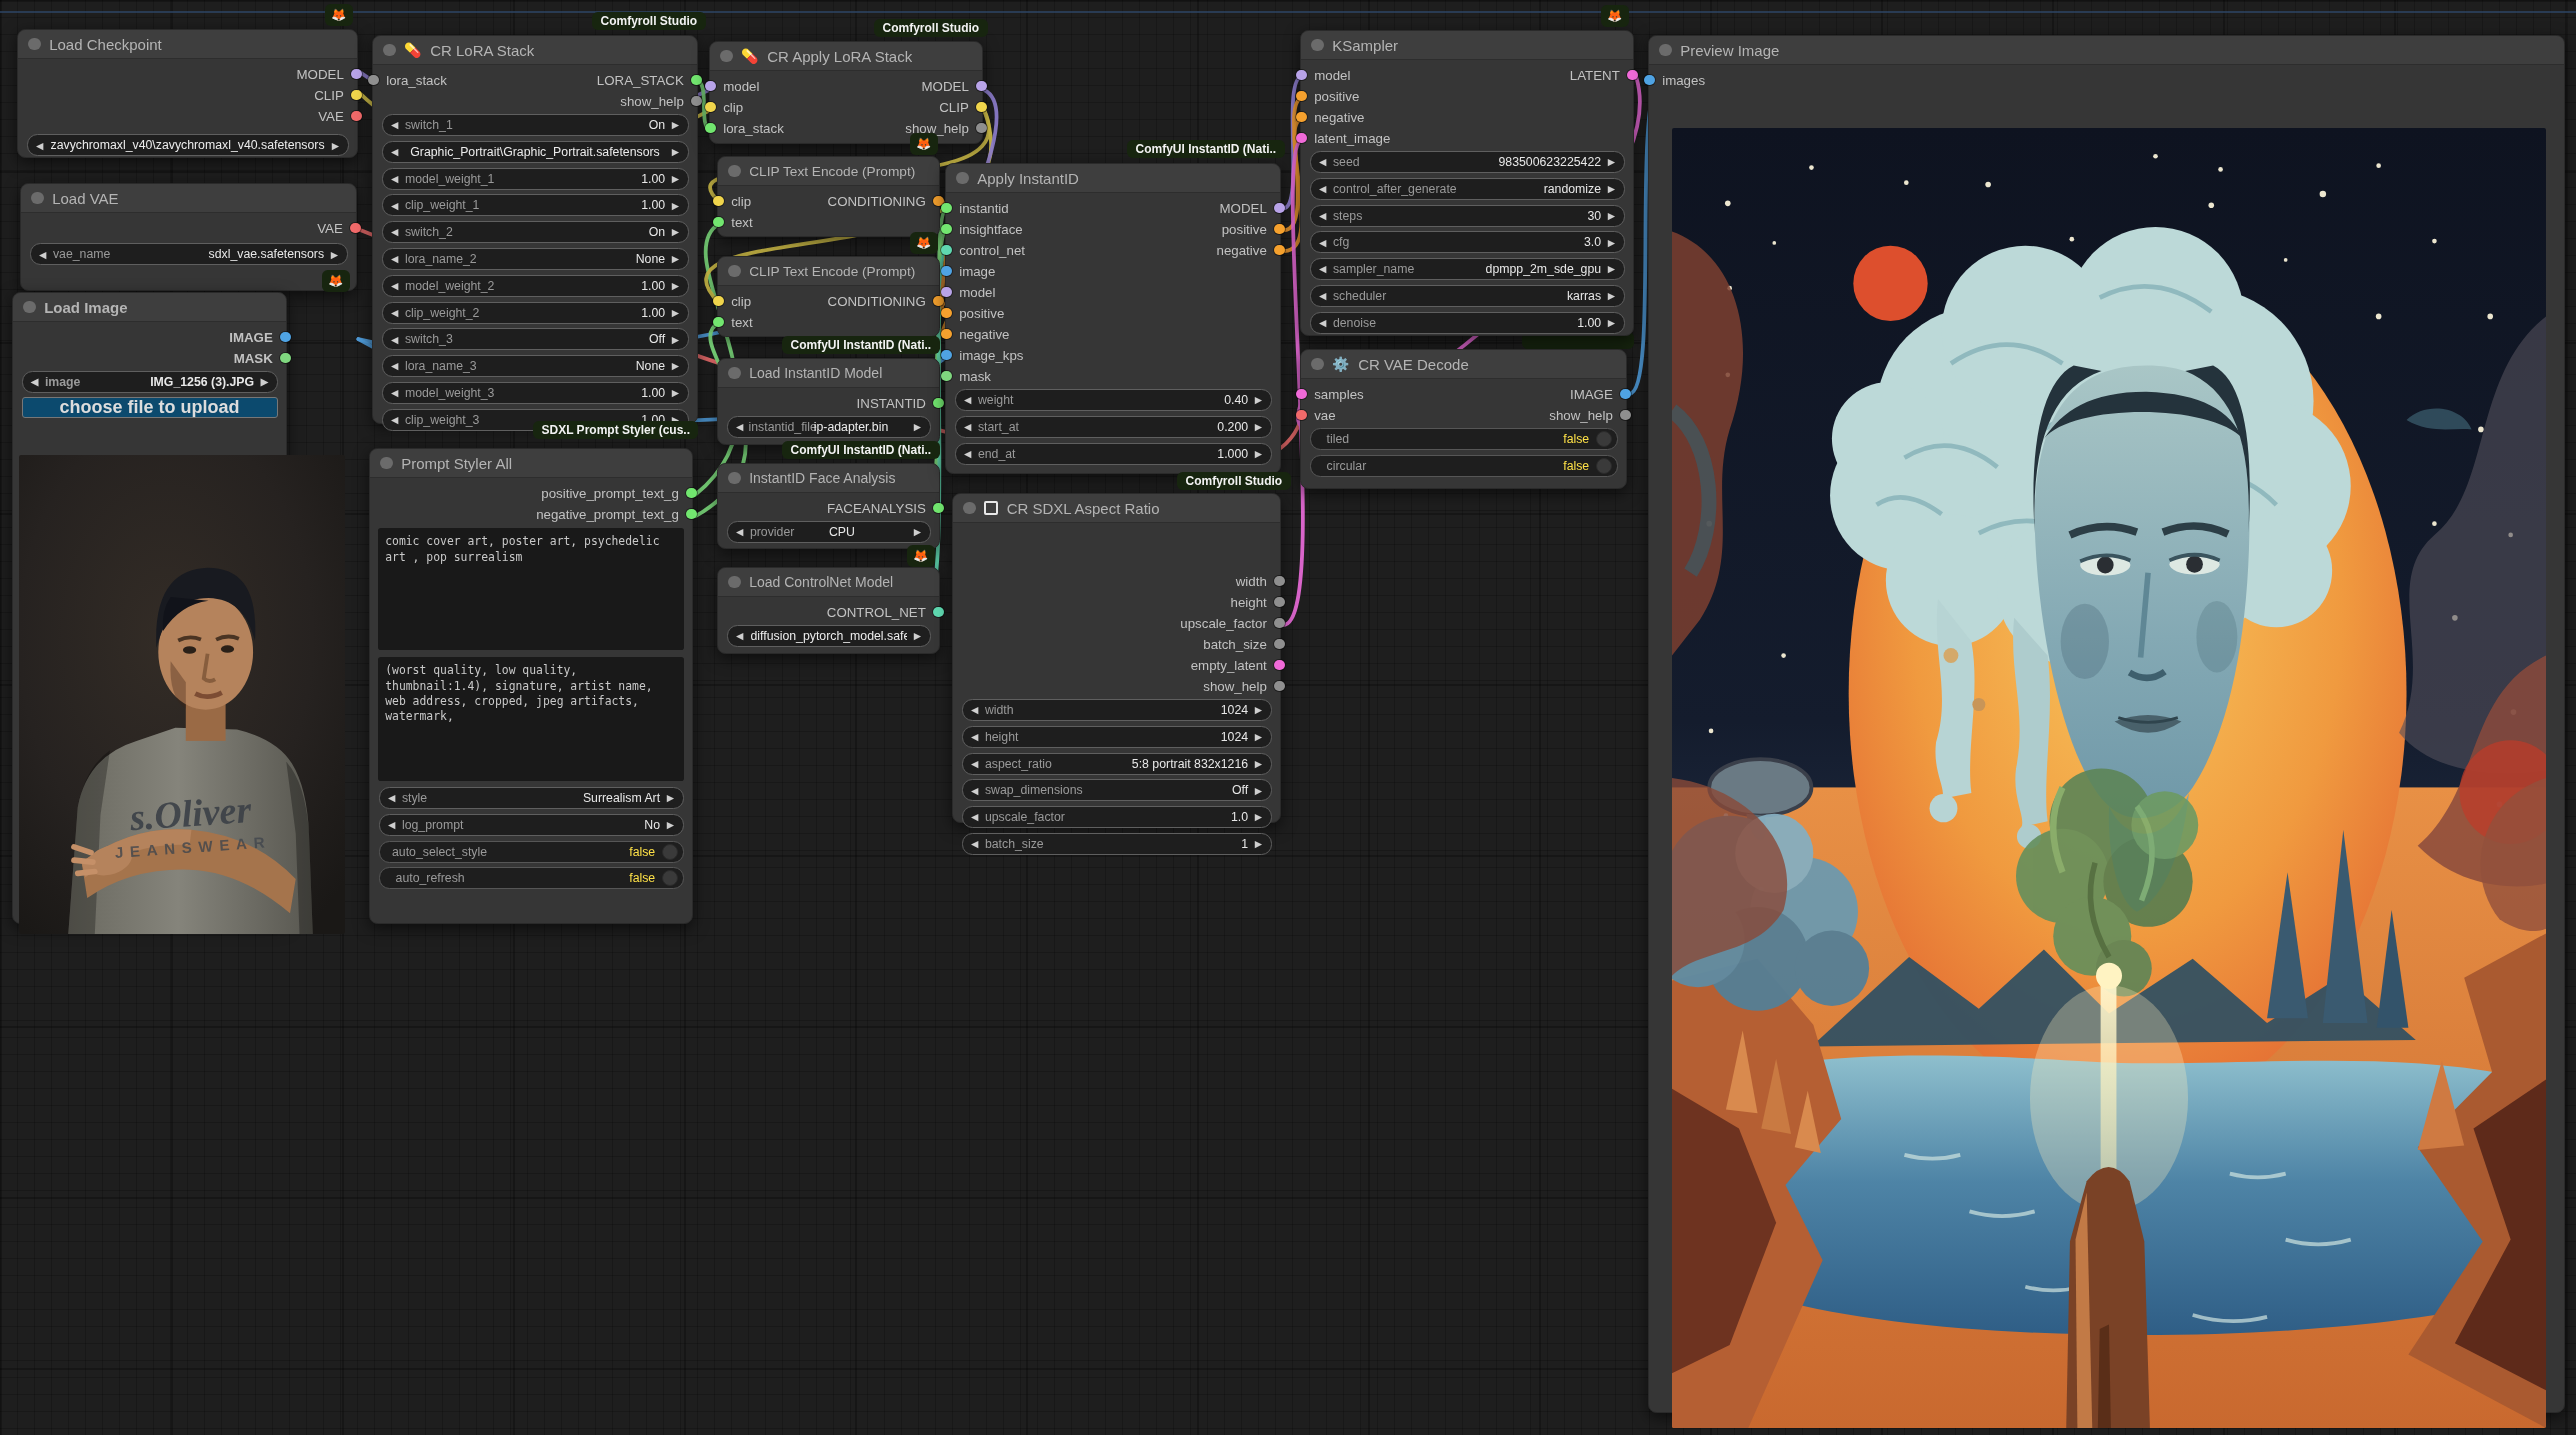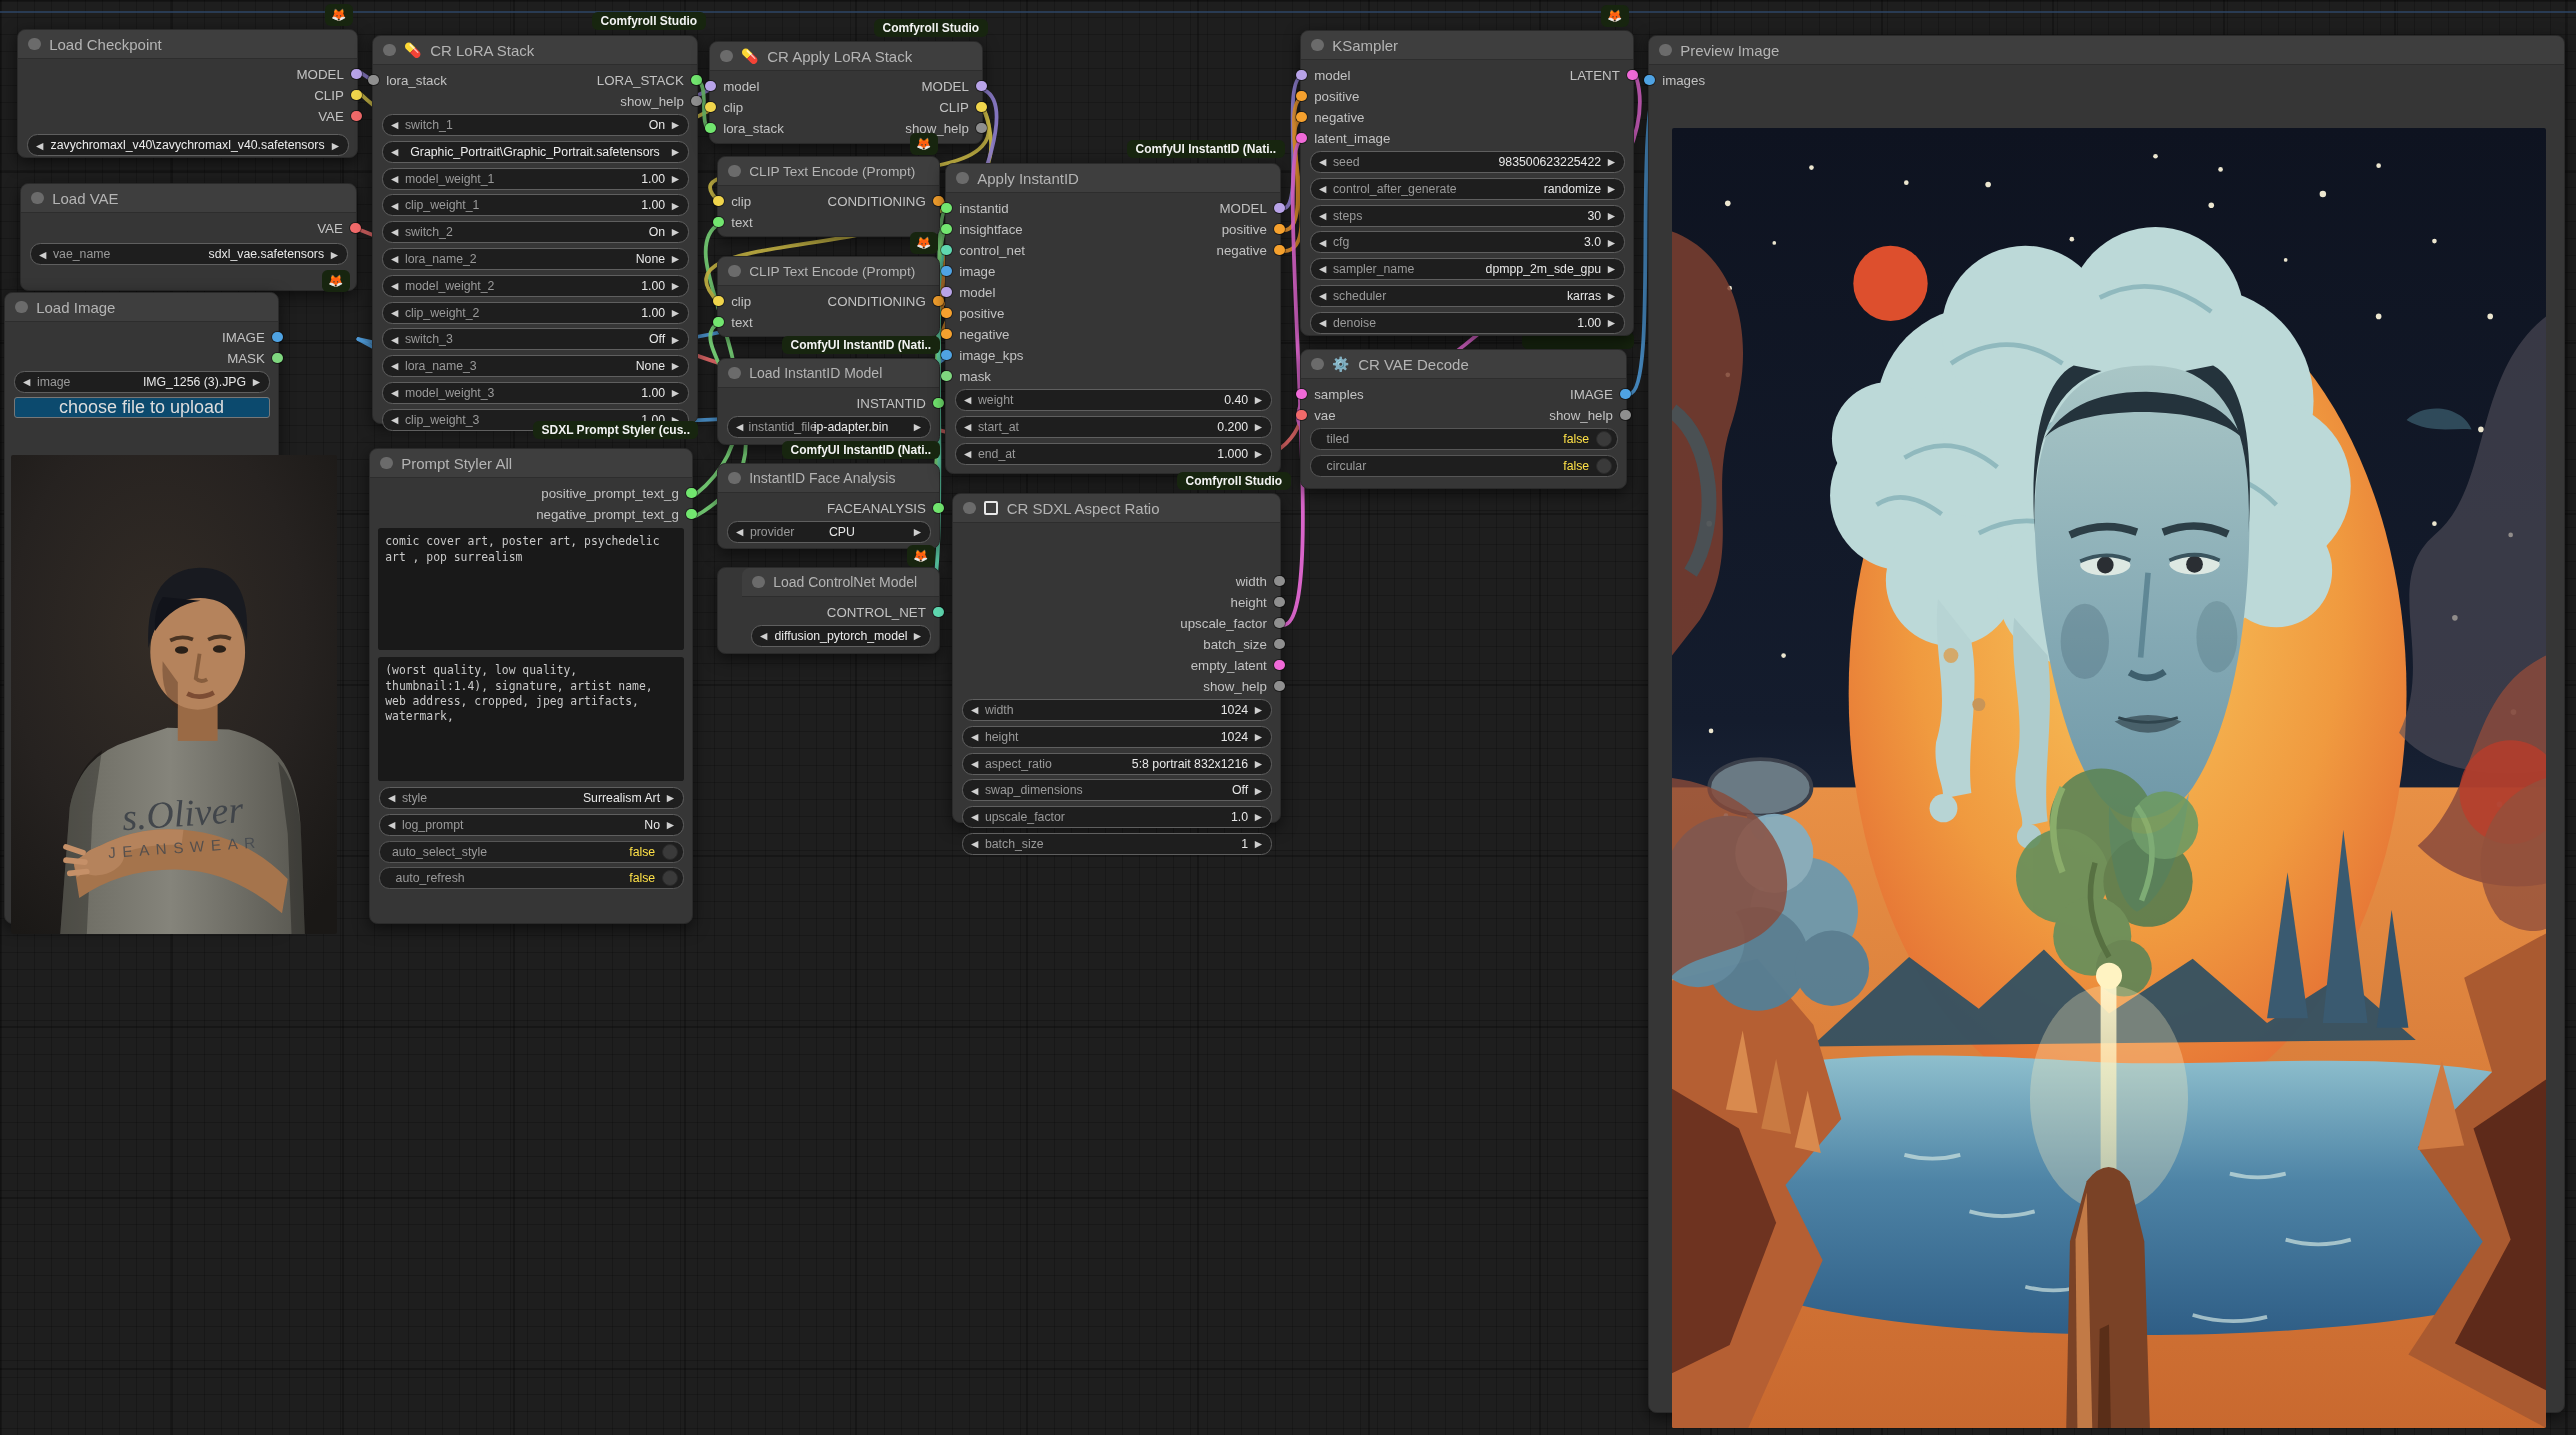--- a/index.html
+++ b/index.html
@@ -155,21 +155,21 @@
         </div>
       <div class="widget" style="margin-top:4.7px;">
         <span class="warrow">◀</span>
         <span class="wlabel">vae_name</span>
         <span class="wvalue">sdxl_vae.safetensors</span>
         <span class="warrow">▶</span>
       </div>
     </div>
   </div>
 
-  <div class="node" style="left:4px;top:292px;width:275px;height:632px;">
+  <div class="node" style="left:12px;top:292px;width:275px;height:632px;font-weight:bold;">
     <div class="ntitle">
       <span class="tdot"></span>
       <span class="ttext">Load Image</span>
     </div>
     <div class="nbody">
       <div class="prow">
           <span class="pout">
             <span class="plabel">IMAGE</span>
             <span class="dot c-image"></span>
           </span>
@@ -496,21 +496,21 @@
         </div>
       <div class="widget">
         <span class="warrow">◀</span>
         <span class="wlabel">provider</span>
         <span class="wvalue" style="margin-right:auto;margin-left:28px;">CPU</span>
         <span class="warrow">▶</span>
       </div>
     </div>
   </div>
 
-  <div class="node" style="left:717px;top:567px;width:223px;height:87px;padding-left:24px;">
+  <div class="node" style="left:717px;top:567px;width:223px;height:87px;">
     <div class="ntitle">
       <span class="tdot"></span>
       <span class="ttext" style="font-size:14px;">Load ControlNet Model</span>
     </div>
     <div class="nbody">
       <div class="prow">
           <span class="pout">
             <span class="plabel">CONTROL_NET</span>
             <span class="dot c-mint"></span>
           </span>

